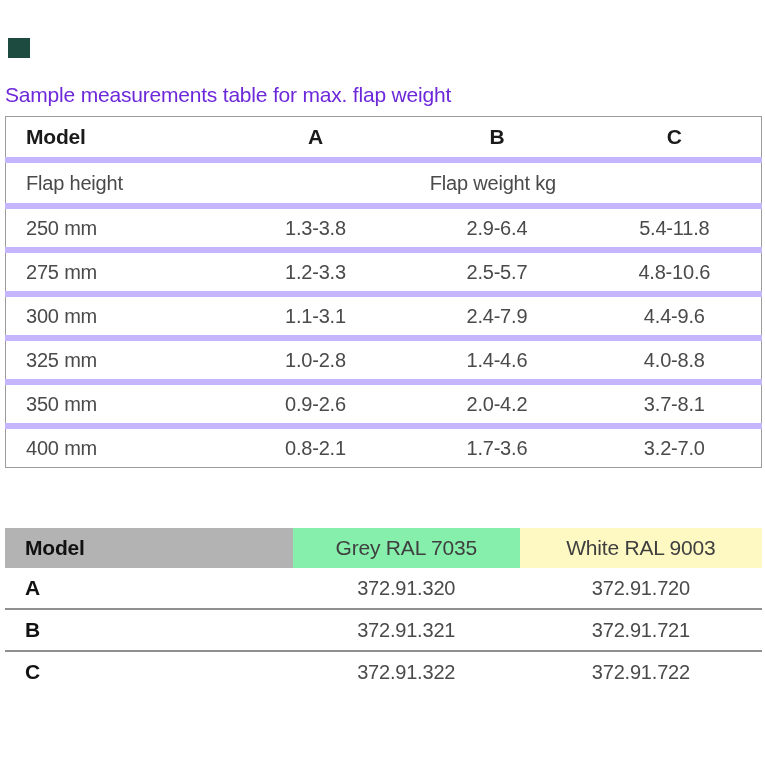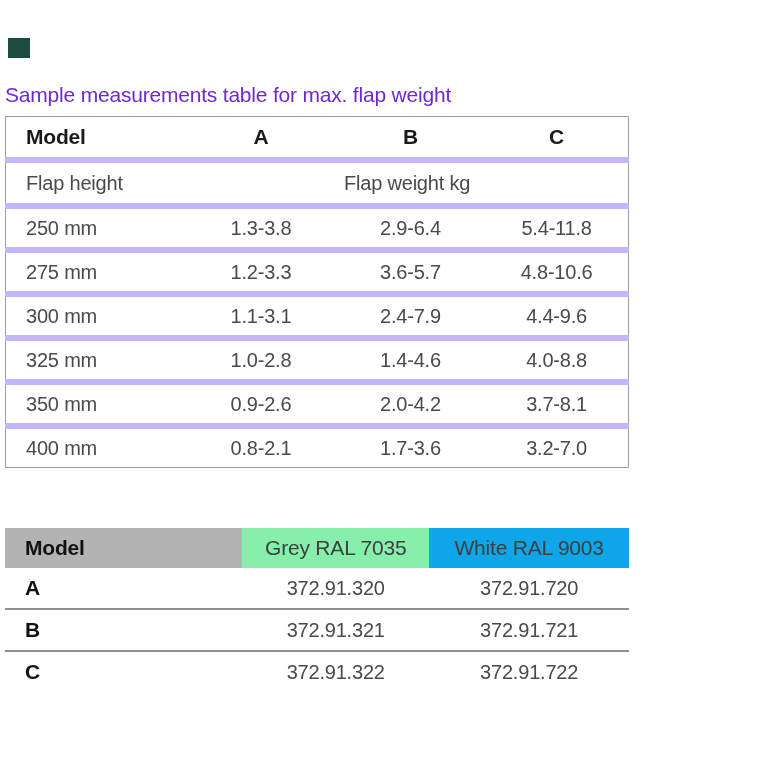--- a/index.html
+++ b/index.html
@@ -27,21 +27,21 @@
     left: 5px;
     top: 83px;
     font-size: 21px;
     letter-spacing: -0.2px;
     color: #6d28d9;
     white-space: nowrap;
   }
   table {
     border-collapse: collapse;
     table-layout: fixed;
-    width: 624px;
+    width: 757px;
     position: absolute;
     left: 5px;
   }
   td {
     font-size: 20px;
     letter-spacing: -0.2px;
     color: #4a4a4a;
     padding: 0;
     vertical-align: middle;
     overflow: hidden;
@@ -102,21 +102,21 @@
     </tr>
     <tr>
       <td class="col-label">250 mm</td>
       <td class="col-val">1.3-3.8</td>
       <td class="col-val">2.9-6.4</td>
       <td class="col-val">5.4-11.8</td>
     </tr>
     <tr>
       <td class="col-label">275 mm</td>
       <td class="col-val">1.2-3.3</td>
-      <td class="col-val">3.6-5.7</td>
+      <td class="col-val">2.5-5.7</td>
       <td class="col-val">4.8-10.6</td>
     </tr>
     <tr>
       <td class="col-label">300 mm</td>
       <td class="col-val">1.1-3.1</td>
       <td class="col-val">2.4-7.9</td>
       <td class="col-val">4.4-9.6</td>
     </tr>
     <tr>
       <td class="col-label">325 mm</td>
@@ -142,21 +142,21 @@
 <table id="order-table">
   <colgroup>
     <col style="width:38%">
       <col style="width:30%">
       <col style="width:32%">
   </colgroup>
   <thead>
     <tr class="head-row">
       <td class="col-label" style="background: rgb(179, 179, 179);">Model</td>
       <td class="col-val" style="background: #86efac;">Grey RAL 7035</td>
-      <td class="col-val" style="background: #0ea5e9;">White RAL 9003</td>
+      <td class="col-val" style="background: #fef9c3;">White RAL 9003</td>
     </tr>
   </thead>
   <tbody>
     <tr>
       <td class="col-label">A</td>
       <td class="col-val">372.91.320</td>
       <td class="col-val">372.91.720</td>
     </tr>
     <tr>
       <td class="col-label">B</td>

